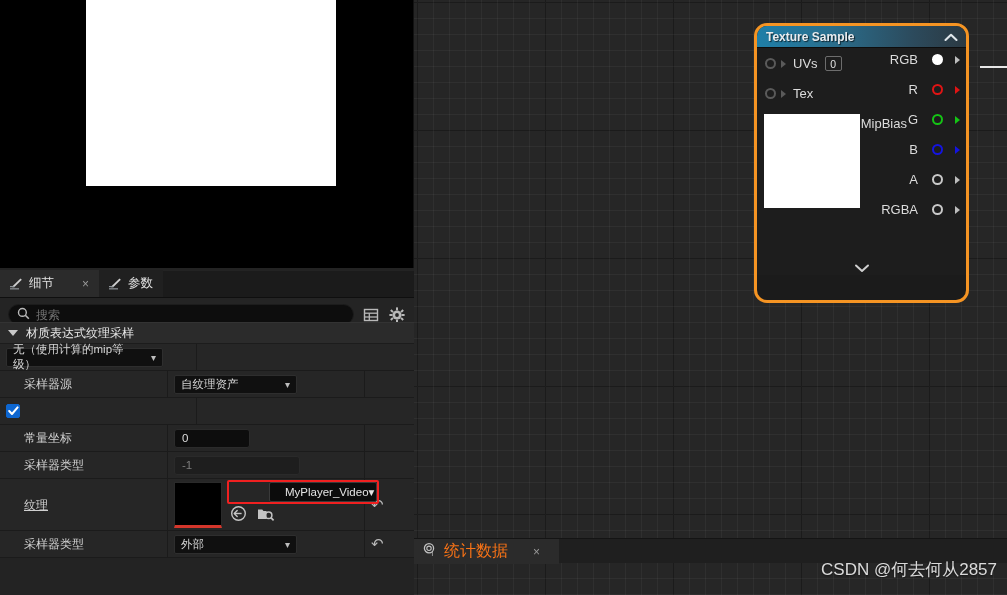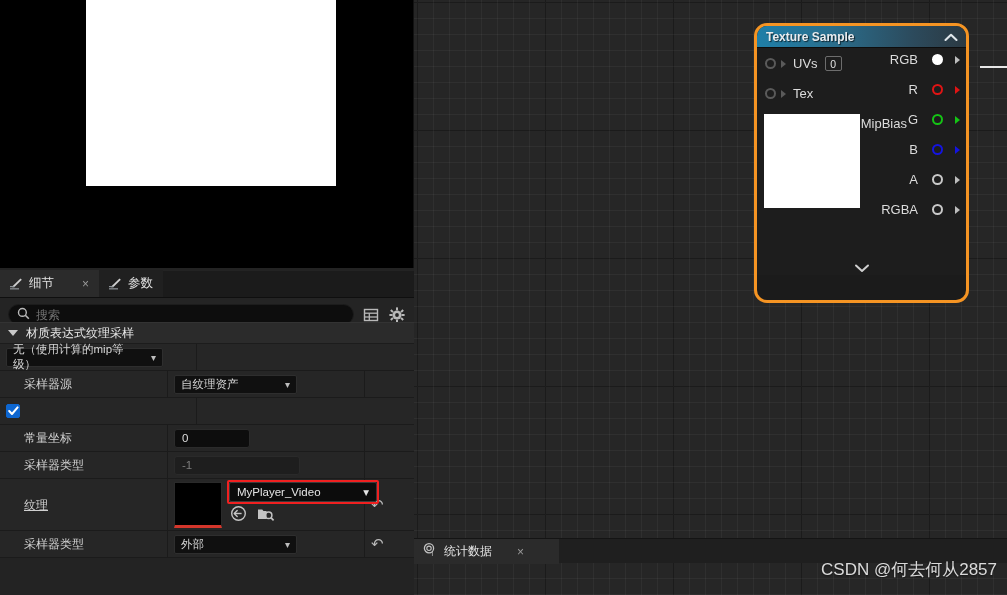--- a/index.html
+++ b/index.html
@@ -143,22 +143,23 @@
     width: 48px; height: 46px; background: #000; border: 1px solid #2a2a2a;
     border-bottom: 3px solid #d4362b;
   }
   #tex-combo-wrap {
     border: 2px solid #f02020; border-radius: 2px; padding: 0;
     width: 152px; position: absolute; left: 59px; top: 1px;
   }
   #tex-combo {
     height: 20px; background: #0c0c0c; border: 1px solid #3a3a3a;
     border-radius: 2px; display: flex; align-items: center;
-    justify-content: space-between; padding: 0 7px; color: #e4e4e4;
+    justify-content: space-between; padding: 0 15px; color: #e4e4e4;
     font-size: 11.5px;
+    margin-left: 40px;
   }
   #tex-icons {
     position: absolute; left: 62px; top: 26px; display: flex; gap: 10px;
     align-items: center;
   }
   .undo-arrow { color: #b8b8b8; font-size: 15px; padding-left: 6px; }
 
   
   #graph {
     position: absolute; left: 414px; top: 0; width: 593px; height: 595px;
@@ -241,21 +242,21 @@
   
   #stats-tabbar {
     position: absolute; left: 0px; top: 538px; width: 593px; height: 25px;
     background: #1f1f1f; border-top: 1px solid #141414;
   }
   #stats-tab {
     position: absolute; left: 0px; top: 0px; height: 25px; width: 145px;
     background: #2b2b2b; display: flex; align-items: center; gap: 7px;
     padding: 0 8px;
   }
-  #stats-tab .tab-label { font-size: 12px; color: #e5e5e5; }
+  #stats-tab .tab-label { font-size: 16px; color: #f97316; }
   #stats-body {
     position: absolute; left: 0; top: 563px; width: 593px; height: 32px;
     background: #1b1b1b;
   }
   #stats-line {
     position: absolute; left: 26px; top: 18px;
     font-family: "DejaVu Sans Mono", "Liberation Mono", monospace;
     font-size: 11.5px; color: #cdcdcd;
   }
   #stats-line .bullet { color: #cdcdcd; margin-right: 6px; }

